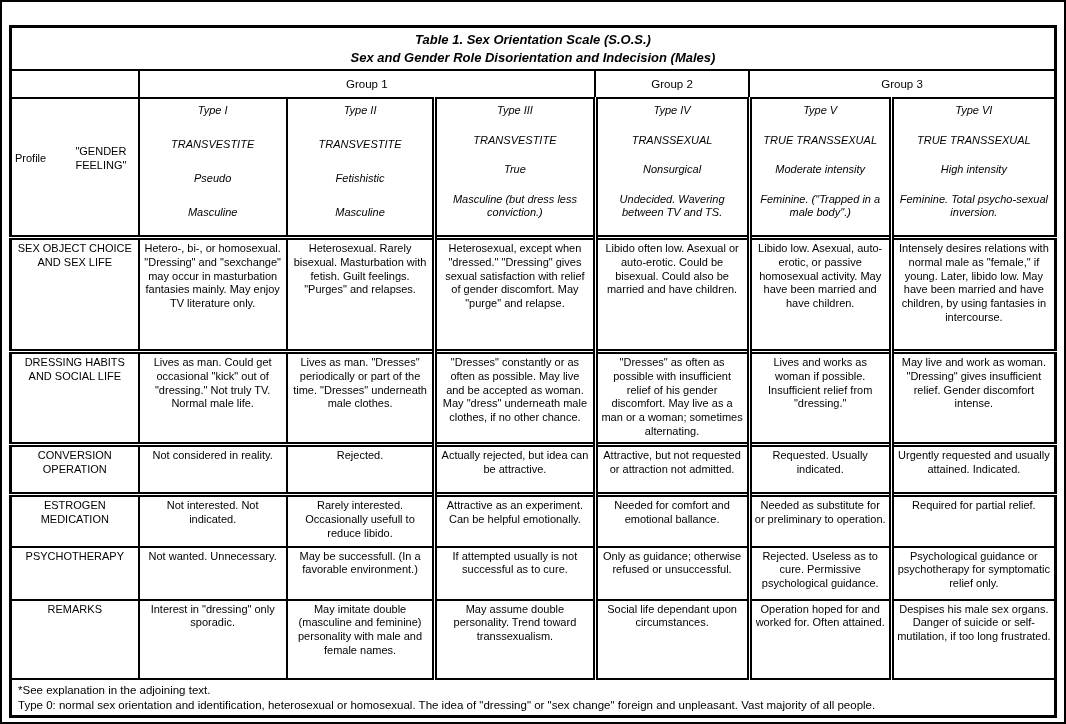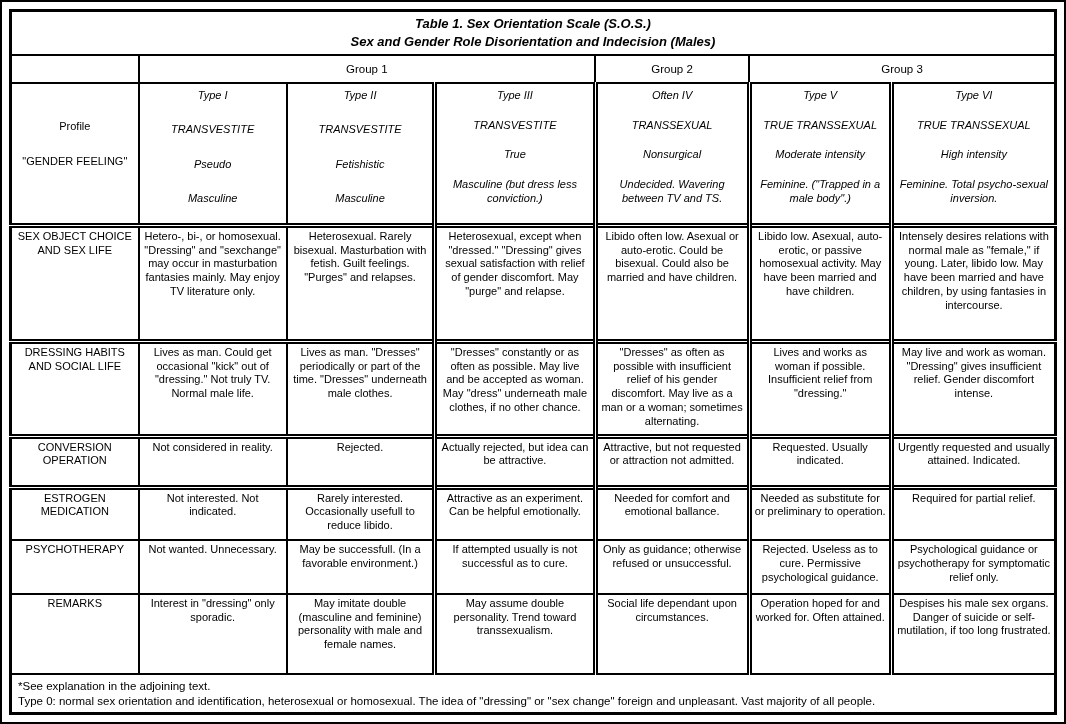--- a/index.html
+++ b/index.html
@@ -1,18 +1,18 @@
 <!DOCTYPE html>
 <html><head>
 <meta charset="utf-8">
 <style>
   html,body { margin:0; padding:0; background:#fff; }
   .page {
     width:1066px; height:724px; box-sizing:border-box;
-    border:2px solid #000; padding:7px 7px;
+    border:2px solid #000; padding:23px 7px;
     font-family:"Liberation Sans", sans-serif; color:#000; background:#fff;
   }
   table.sos {
     border-collapse:collapse; width:100%; height:100%;
     table-layout:fixed; border:3px solid #000;
   }
   td {
     border:2px solid #000;
     font-size:11px; line-height:1.25;
     text-align:center; vertical-align:top;
@@ -25,21 +25,21 @@
   .title-cell { vertical-align:middle; padding:3px; }
   .title-cell div { font-weight:bold; font-style:italic; font-size:13px; line-height:1.35; }
   
   tr.r-group td { vertical-align:middle; font-size:11.5px; }
   
   .ptype {
     height:116px; display:flex; flex-direction:column;
     justify-content:space-between; align-items:center; padding-top:3px;font-style:italic;
   }
   .plabel {
-    height:116px; display:flex; flex-direction:column;
+    height:116px; display:flex; flex-direction:row;
     justify-content:center; align-items:center; gap:21px; padding-bottom:16px;
   }
   
   tr.r-kinsey td { vertical-align:middle; }
   
   .foot { text-align:left; vertical-align:middle; padding:3px 6px; font-size:11.5px;border-radius:18px; }
   .foot div { line-height:1.3; }
 </style>
 </head>
 <body>
@@ -97,21 +97,21 @@
       <td>
             <div class="ptype">
         <div>Type III</div>
         <div>TRANSVESTITE</div>
         <div>True</div>
         <div>Masculine (but dress less conviction.)</div>
       </div>
           </td>
       <td>
             <div class="ptype">
-        <div>Often IV</div>
+        <div>Type IV</div>
         <div>TRANSSEXUAL</div>
         <div>Nonsurgical</div>
         <div>Undecided. Wavering between TV and TS.</div>
       </div>
           </td>
       <td>
             <div class="ptype">
         <div>Type V</div>
         <div>TRUE TRANSSEXUAL</div>
         <div>Moderate intensity</div>

